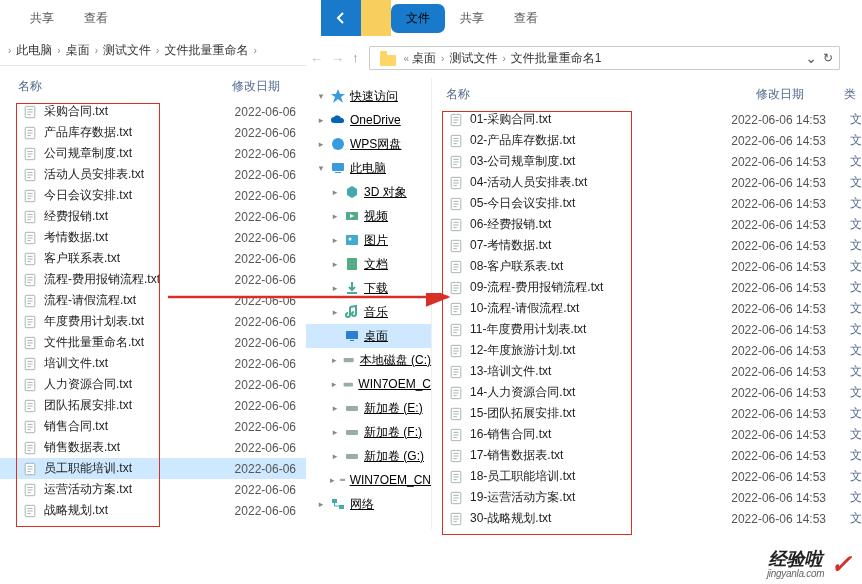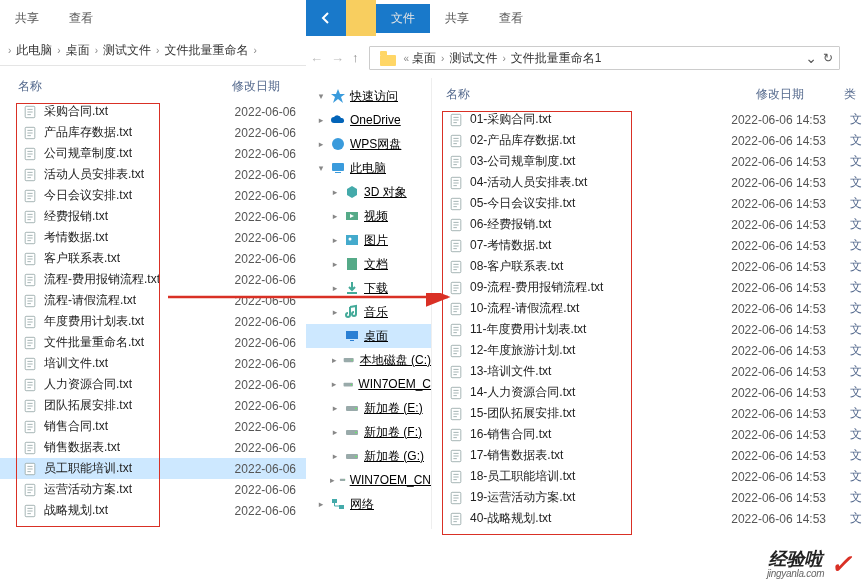--- a/index.html
+++ b/index.html
@@ -3,24 +3,24 @@
 <meta charset="utf-8">
 <style>
 * { margin: 0; padding: 0; box-sizing: border-box; font-family: "Microsoft YaHei", -apple-system, sans-serif; }
 body { width: 862px; height: 584px; background: #fff; position: relative; overflow: hidden; font-size: 12px; }
 
 .container { display: flex; width: 100%; height: 100%; }
 .pane { position: relative; background: #fff; }
 .left-pane { width: 306px; }
 .right-pane { flex: 1; }
 
-.tabs { display: flex; align-items: center; height: 36px; background: #fff; padding-left: 0; }
+.tabs { display: flex; align-items: center; height: 36px; background: #fff; padding-left: 0; margin-left: 15px; }
 .tabs.right { padding-left: 0; }
 .tab { padding: 6px 15px; color: #555; cursor: pointer; font-size: 12px; }
-.tab.active { background: #1979ca; color: #e5e5e5; }
+.tab.active { background: #1979ca; color: #000000; border-radius: 7px; }
 .back-btn { width: 40px; height: 36px; background: #1979ca; display: flex; align-items: center; justify-content: center; }
 .vert-sep { width: 30px; height: 36px; background: #f8ce5f; }
 
 .path-bar { display: flex; align-items: center; height: 30px; padding: 0 6px; border-bottom: 1px solid #e5e5e5; gap: 2px; color: #333; background: #fff; }
 .path-bar.right { border: 1px solid #ccc; margin: 10px 6px 8px 6px; height: 24px; border-radius: 1px; }
 .nav-arrow { color: #888; padding: 0 4px; font-size: 13px; }
 .nav-arrow.disabled { color: #bbb; }
 .chevron { color: #888; font-size: 10px; padding: 0 2px; }
 .crumb { padding: 0 1px; cursor: pointer; }
 .folder-ico { width: 18px; height: 16px; display: inline-block; position: relative; margin: 0 4px; }
@@ -810,21 +810,21 @@
             </div>
             <div class="file-row">
               <span class="file-icon">
                 <svg viewBox="0 0 16 16">
                   <rect x="2.5" y="1.5" width="11" height="13" rx="1" fill="#fff" stroke="#9aa" stroke-width="1"></rect>
                   <line x1="5" y1="5" x2="11" y2="5" stroke="#9aa"></line>
                   <line x1="5" y1="8" x2="11" y2="8" stroke="#9aa"></line>
                   <line x1="5" y1="11" x2="9" y2="11" stroke="#9aa"></line>
                 </svg>
               </span>
-              <span class="file-name">40-战略规划.txt</span>
+              <span class="file-name">30-战略规划.txt</span>
               <span class="file-date">2022-06-06 14:53</span>
               <span class="col-type">文</span>
             </div>
           </div>
       </div>
     </div>
   </div>
 </div>
 
 <svg class="arrow-svg" viewBox="0 0 290 30">

